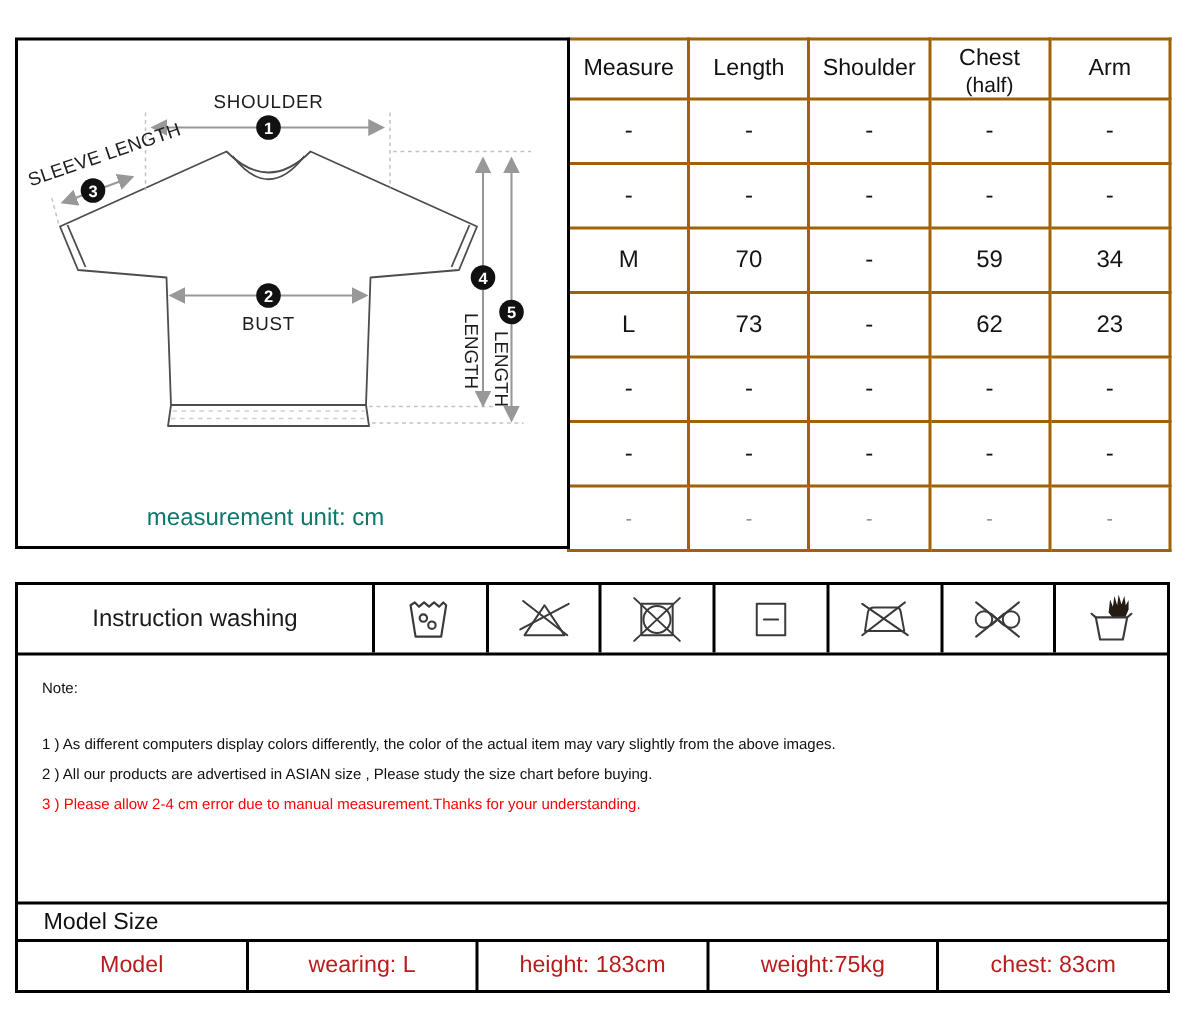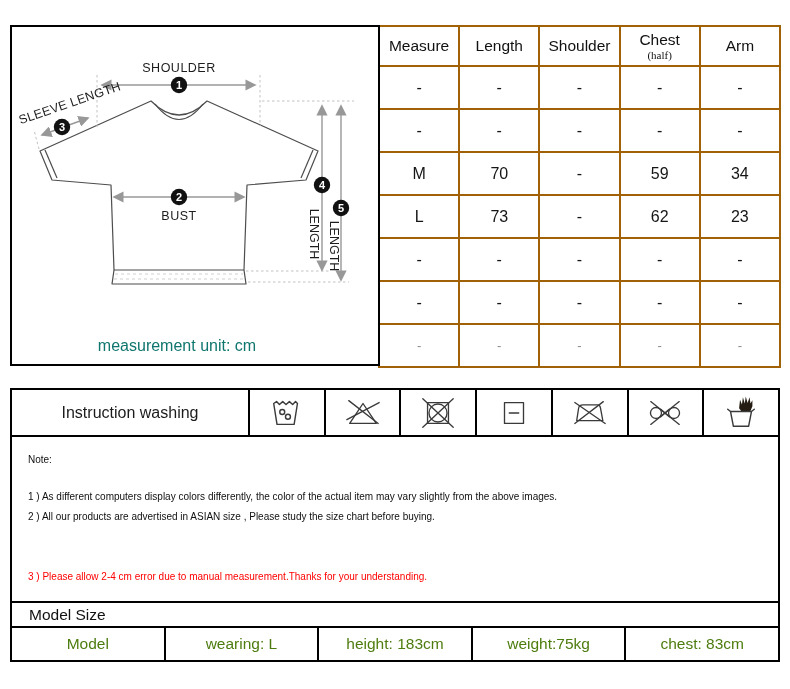--- a/index.html
+++ b/index.html
@@ -11,44 +11,44 @@
   .diagram-box{position:relative;width:370px;height:341px;border:2px solid #000;box-sizing:border-box;background:#fff;}
   .unit-note{position:absolute;left:0;bottom:9px;width:100%;box-sizing:border-box;
              padding-right:36px;text-align:center;font-size:16px;color:#0f766e;white-space:nowrap;}
   .diagram-box svg text{font-family:"Liberation Sans", sans-serif;}
 
   .size-table{border-collapse:collapse;table-layout:fixed;width:403px;margin-left:-2px;background:#fff;}
   .size-table th,.size-table td{border:2px solid #a16207;text-align:center;vertical-align:middle;padding:0;}
   .size-table thead tr{height:40px;}
   .size-table tbody tr{height:43px;}
   .size-table th{font-weight:normal;font-size:15.5px;color:#111;}
-  .size-table th .sub{display:block;font-size:11px;line-height:1;margin-top:1px;font-family:Liberation Serif, serif;}
+  .size-table th .sub{display:block;font-size:14px;line-height:1;margin-top:1px;}
   .size-table td{font-size:16px;color:#151515;}
   .size-table tr.dim td{color:#8a8a8a;font-size:13px;}
 
   
   .bottom-section{position:absolute;left:10px;top:388px;width:770px;height:274px;
                   border:2px solid #000;box-sizing:border-box;display:flex;flex-direction:column;background:#fff;}
   .wash-row{display:flex;height:45px;border-bottom:2px solid #000;flex:none;}
   .wash-label{width:236px;border-right:2px solid #000;display:flex;align-items:center;justify-content:center;
               font-size:16px;color:#1b1b1b;flex:none;}
   .wash-cell{flex:1;display:flex;align-items:center;justify-content:center;border-right:2px solid #000;}
   .wash-cell:last-child{border-right:none;}
   .wash-cell svg{display:block;}
 
   .note-area{flex:1;padding:13px 16px 0 16px;font-size:10px;line-height:20px;color:#101010;}
   .note-title{margin-bottom:17px;}
   .note-line{white-space:normal;}
-  .note-line.red{color:#ff0000;margin-top:40px;}
+  .note-line.red{color:#ff0000;}
 
   .model-size-row{height:27px;border-top:2px solid #000;border-bottom:2px solid #000;box-sizing:border-box;
                   display:flex;align-items:center;padding-left:17px;font-size:15.5px;flex:none;}
   .model-row{height:32px;display:flex;flex:none;}
   .model-cell{flex:1;display:flex;align-items:center;justify-content:center;border-right:2px solid #000;
-              font-size:15.5px;color:#4d7c0f;}
+              font-size:15.5px;color:#b91c1c;}
   .model-cell:last-child{border-right:none;}
 </style>
 </head>
 <body>
 
 <div class="page">
 
   <div class="top-section">
 
     <div class="diagram-box">

